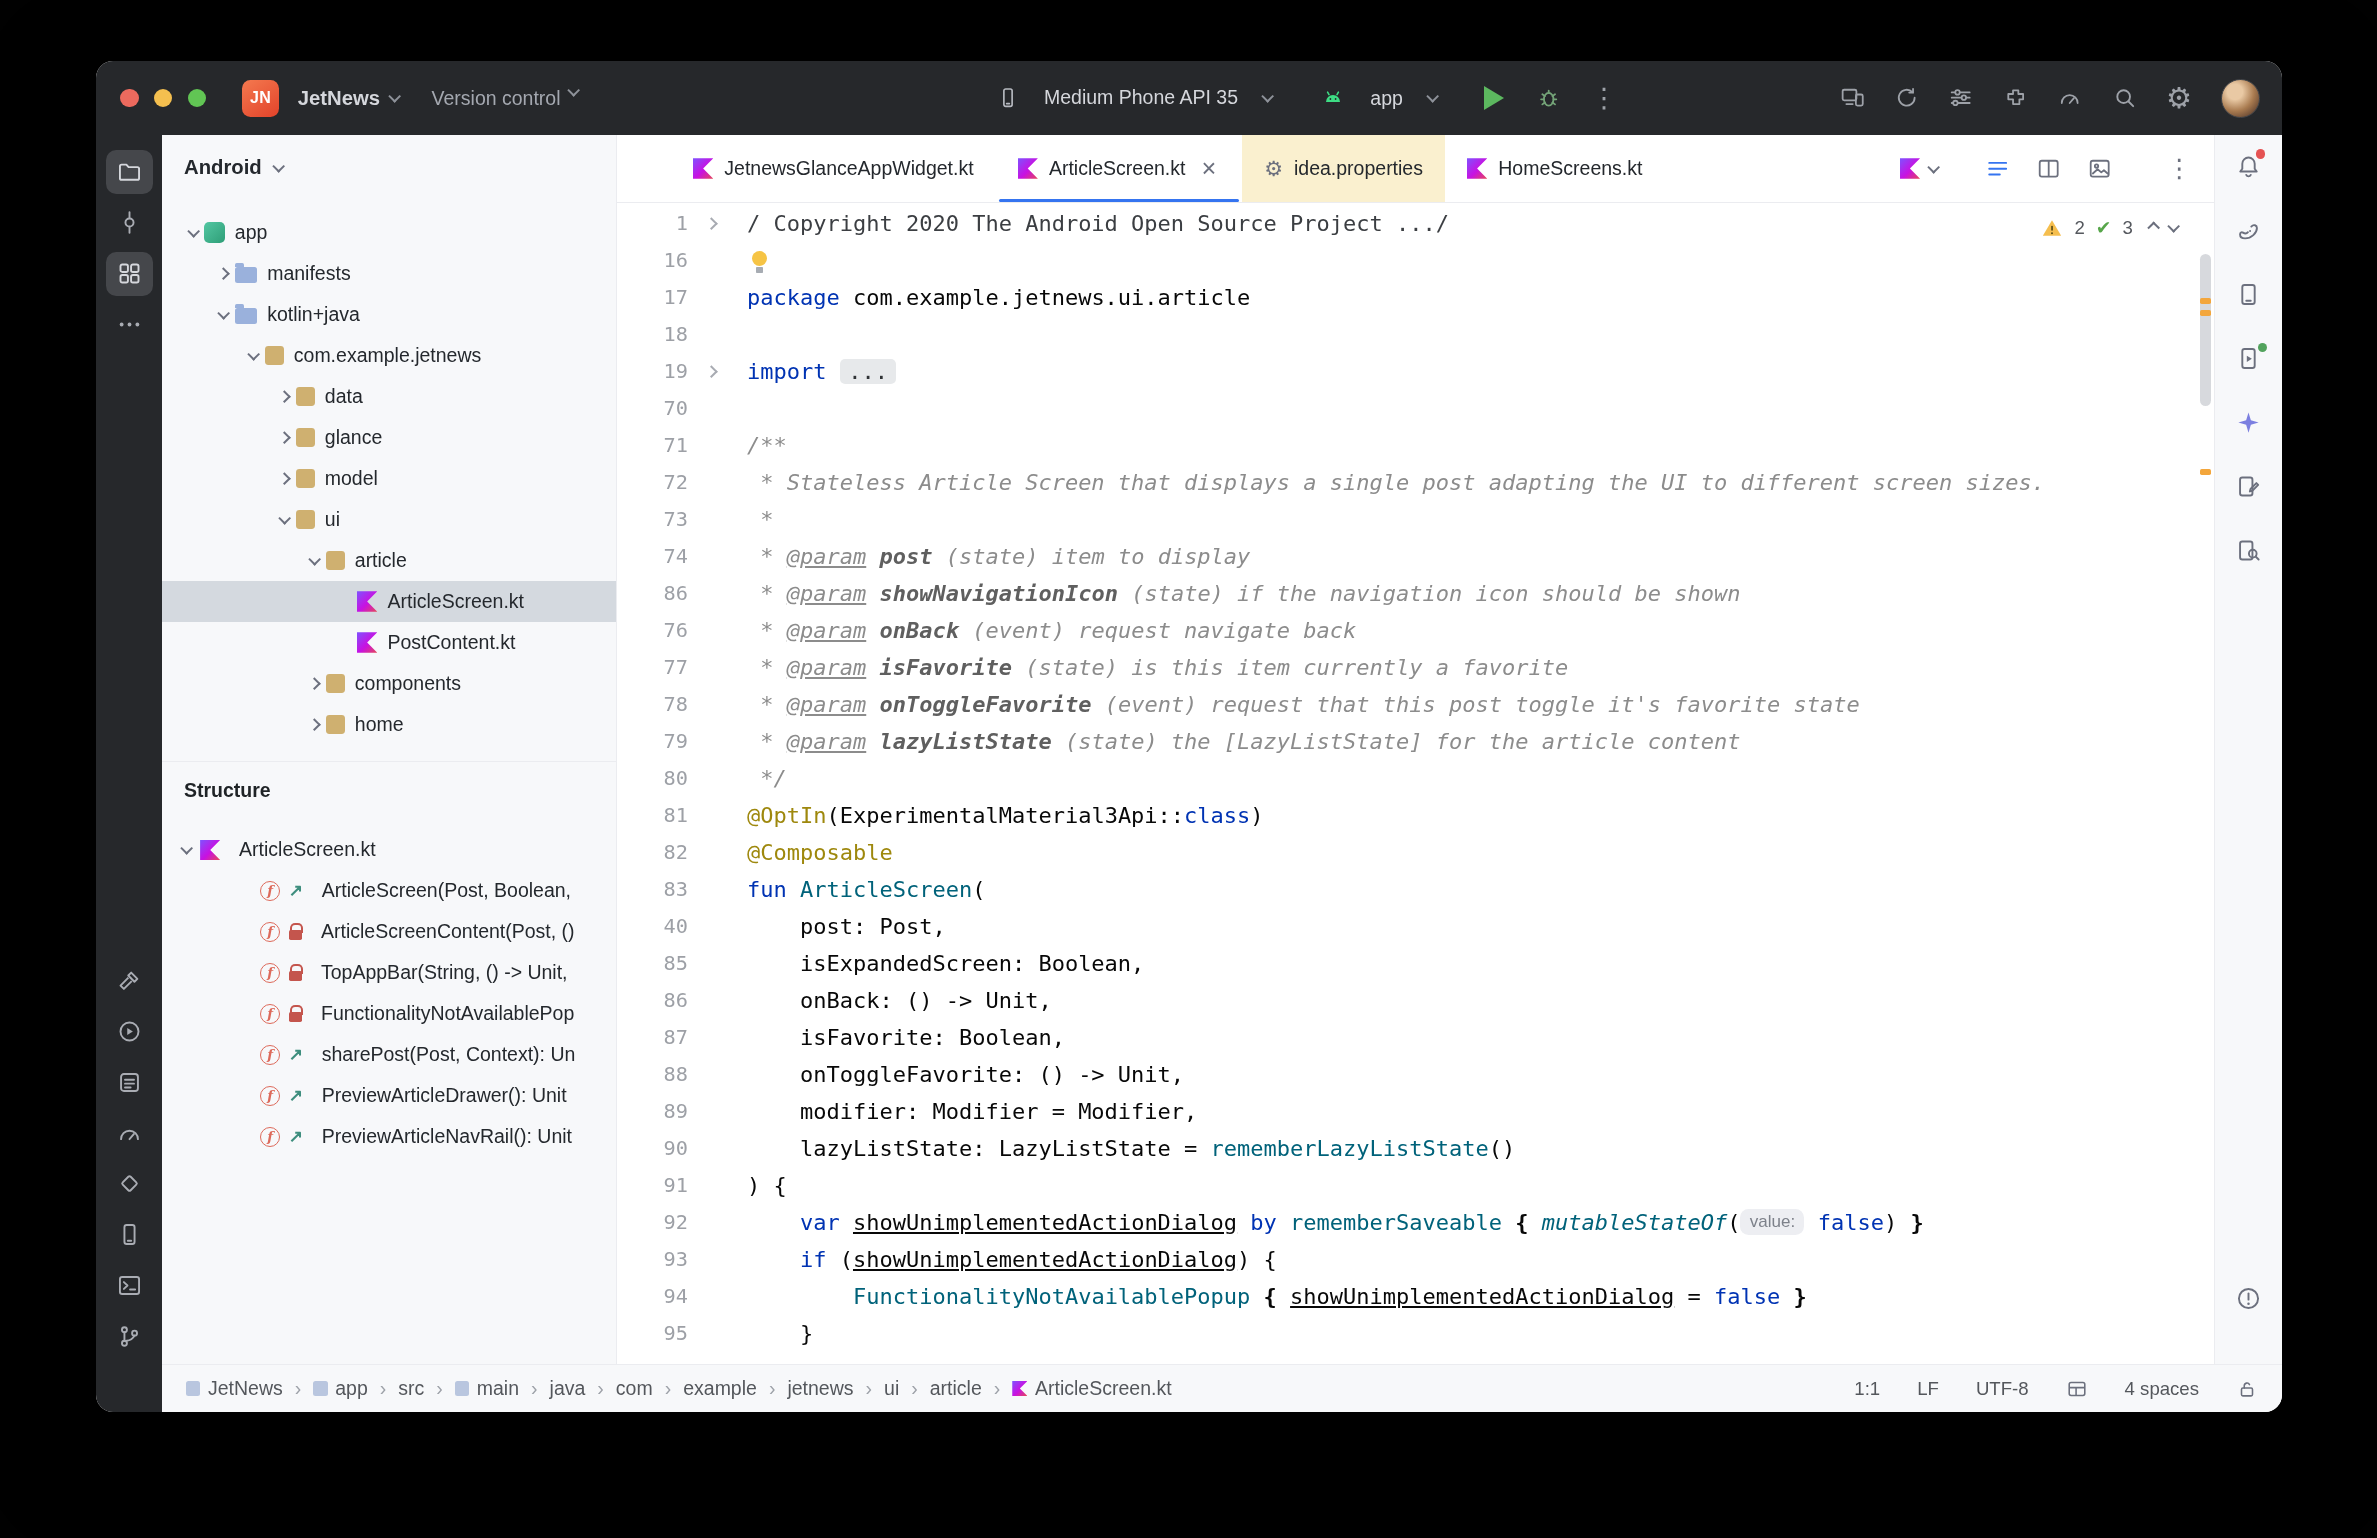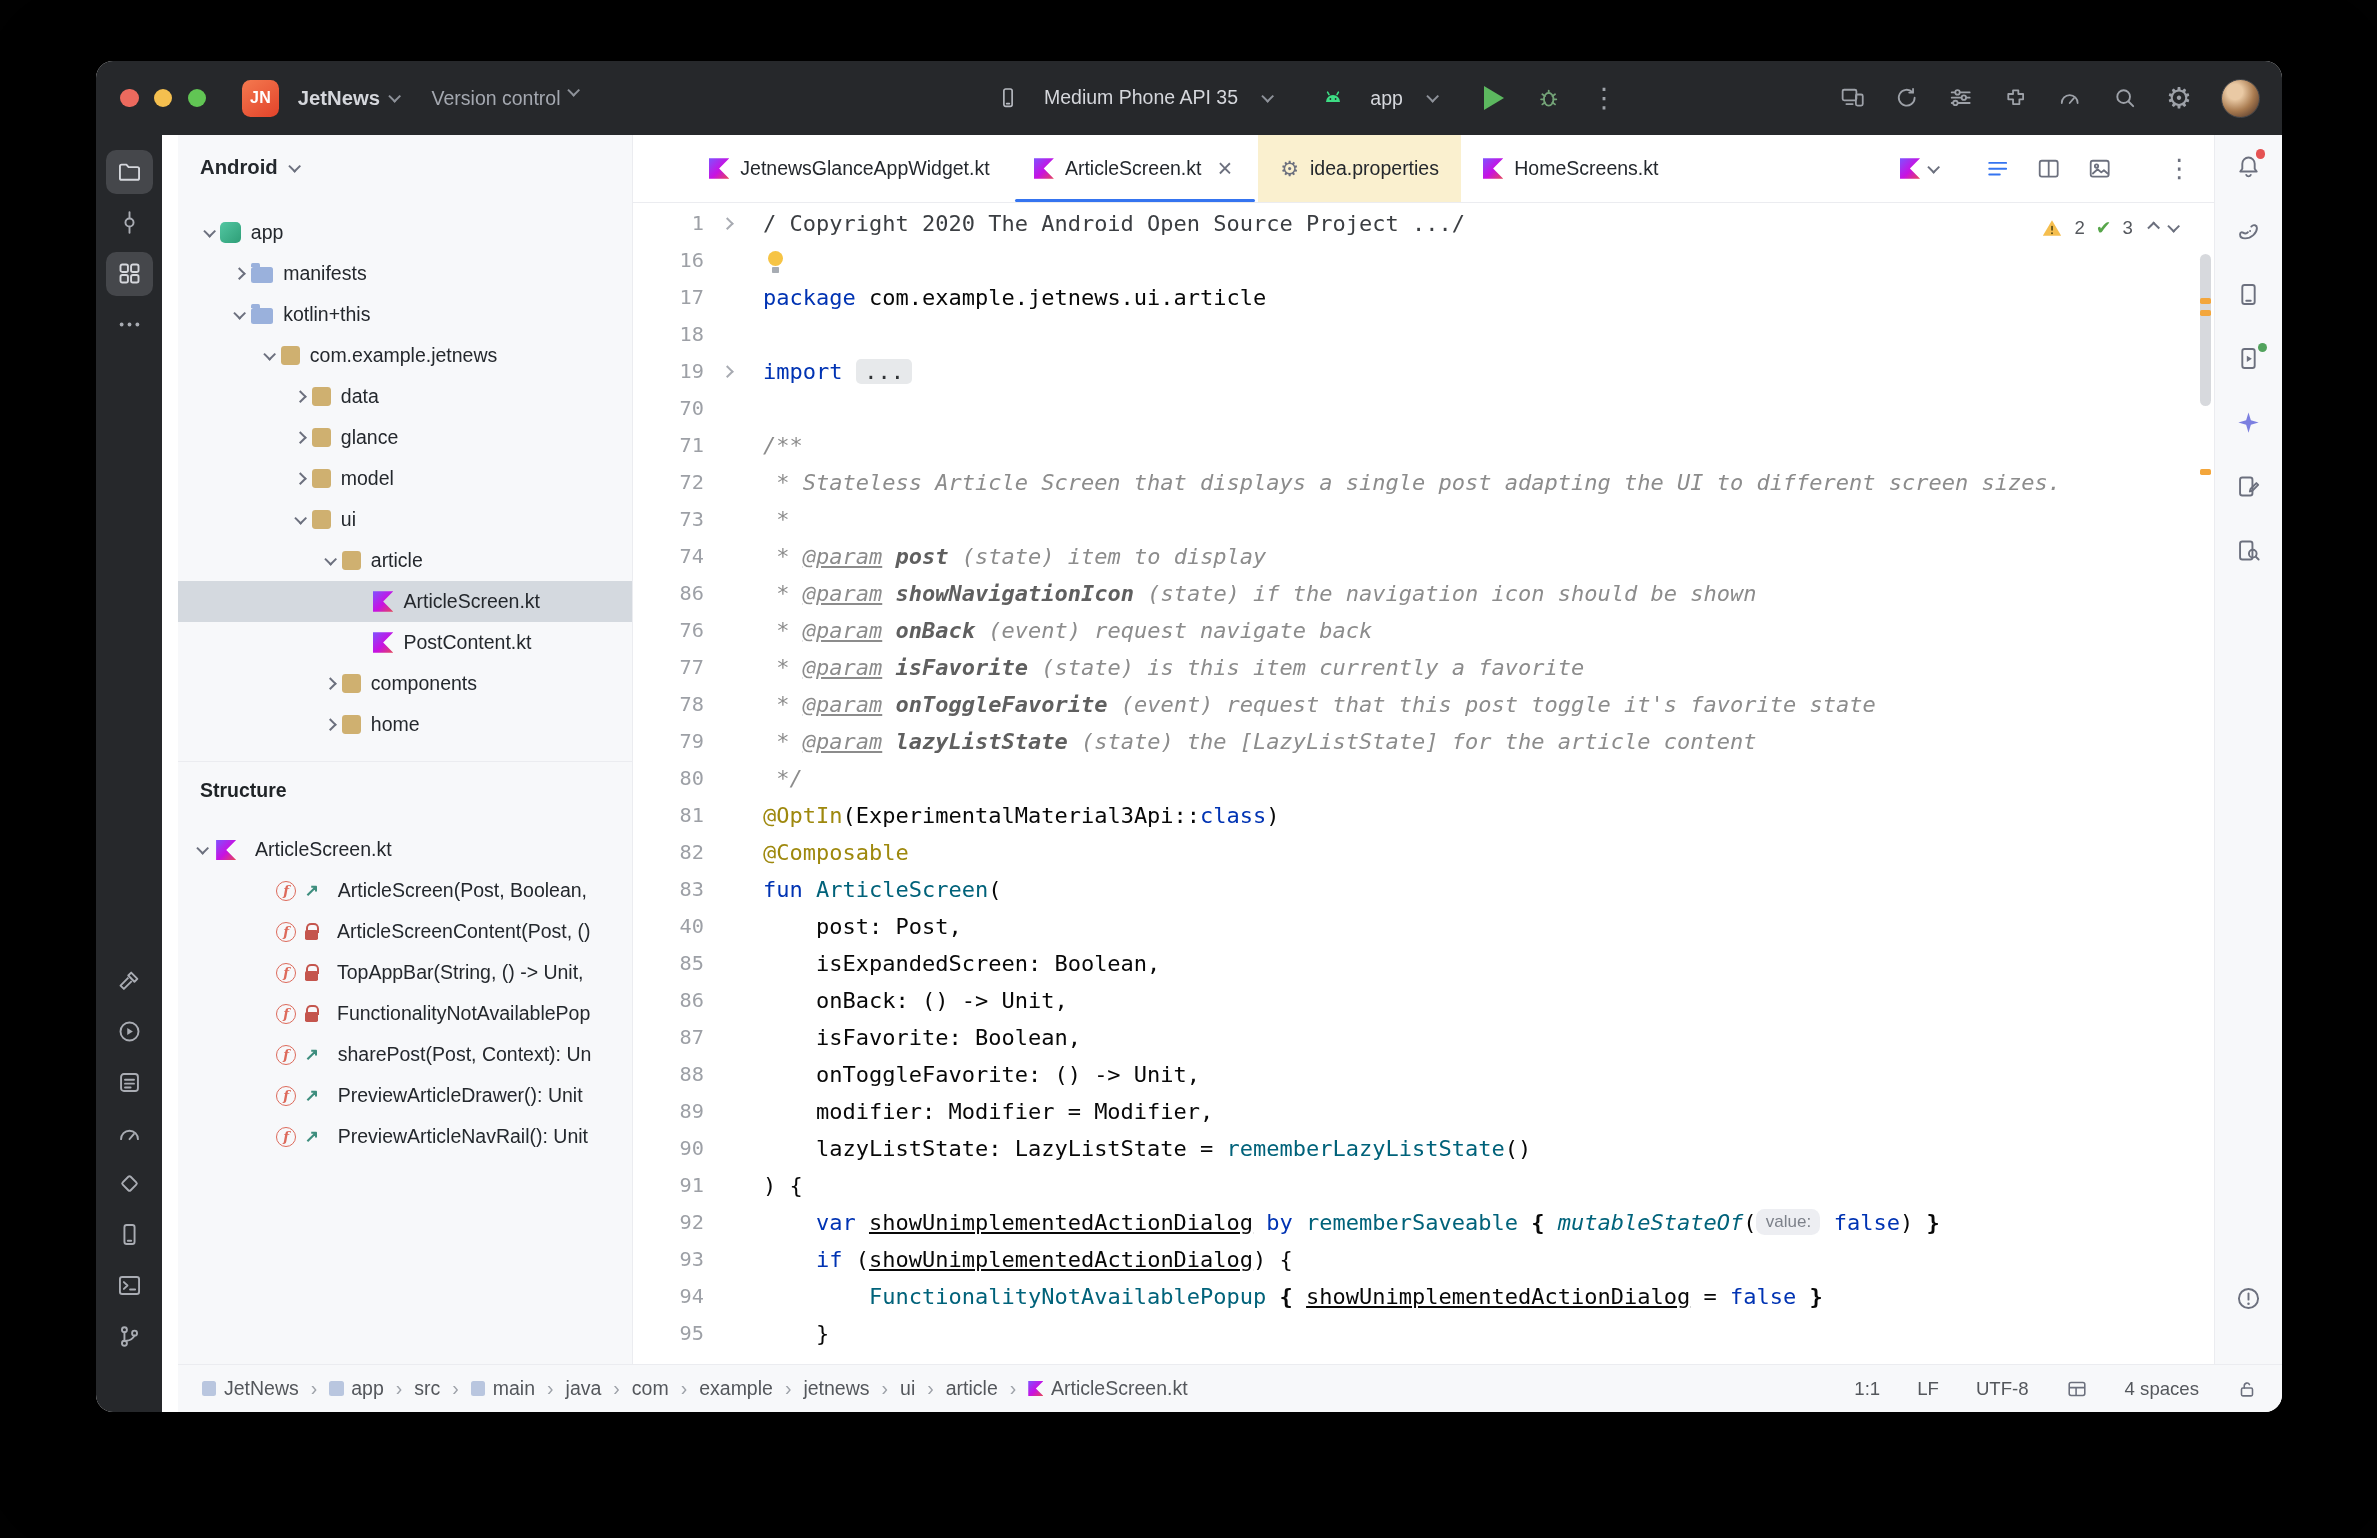--- a/index.html
+++ b/index.html
@@ -32,21 +32,21 @@
   .chev{display:inline-block;width:9.3px;height:9.3px;border-right:2px solid #6C707E;border-bottom:2px solid #6C707E;flex:none;}
   .c-down{transform:rotate(45deg) translate(-0.8px,-0.8px);}
   .c-right{transform:rotate(-45deg);}
   .chev.lt{border-color:#8E929A;}
   
   .winbody{flex:1;display:flex;min-height:0;}
   .leftstrip{width:66px;flex:none;background:#26282B;display:flex;flex-direction:column;align-items:center;padding-top:15.2px;padding-bottom:47px;}
   .tool{width:47px;height:44px;border-radius:10.2px;display:flex;align-items:center;justify-content:center;color:#A9ACB3;margin-bottom:6.8px;flex:none;}
   .tool.active{background:#45474B;color:#D5D7DC;}
   .strip-bottom{margin-top:auto;display:flex;flex-direction:column;align-items:center;}
-  .rest{flex:1;display:flex;flex-direction:column;min-width:0;padding-left:16px;}
+  .rest{flex:1;display:flex;flex-direction:column;min-width:0;}
   .content{flex:1;display:flex;min-height:0;}
   
   .leftpanel{width:455px;flex:none;background:#F7F8FA;border-right:0.8px solid #EBECF0;display:flex;flex-direction:column;overflow:hidden;}
   .project-section{height:626px;flex:none;padding-top:12px;overflow:hidden;}
   .panel-header{height:41px;display:flex;align-items:center;gap:12px;padding-left:22px;font-size:20.3px;font-weight:600;color:#24282D;}
   #project-tree{margin-top:24px;}
   .trow{height:41px;display:flex;align-items:center;font-size:19.5px;color:#24282D;white-space:nowrap;overflow:hidden;}
   .trow.sel{background:#D4D9DF;}
   .tcell{width:22px;display:flex;justify-content:center;flex:none;}
   .tlabel{margin-left:10.2px;}
@@ -330,21 +330,21 @@
                       <span class="chev c-right"></span>
                     </span>
                     <span class="ic-folder"></span>
                     <span class="tlabel">manifests</span>
                   </div>
                   <div class="trow" style="padding-left: 51px;">
                     <span class="tcell">
                       <span class="chev c-down"></span>
                     </span>
                     <span class="ic-folder"></span>
-                    <span class="tlabel">kotlin+this</span>
+                    <span class="tlabel">kotlin+java</span>
                   </div>
                   <div class="trow" style="padding-left: 81px;">
                     <span class="tcell">
                       <span class="chev c-down"></span>
                     </span>
                     <span class="ic-package"></span>
                     <span class="tlabel">com.example.jetnews</span>
                   </div>
                   <div class="trow" style="padding-left: 112px;">
                     <span class="tcell">

